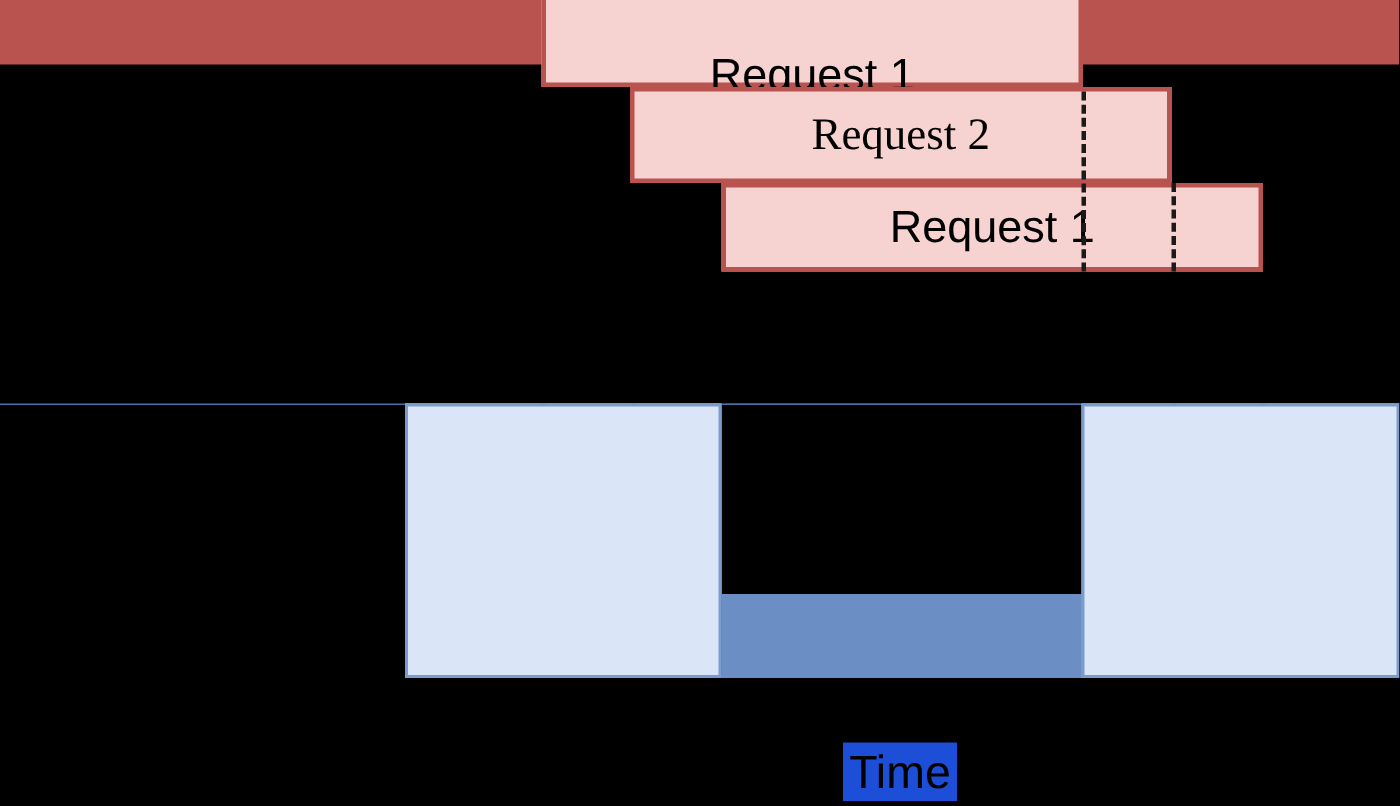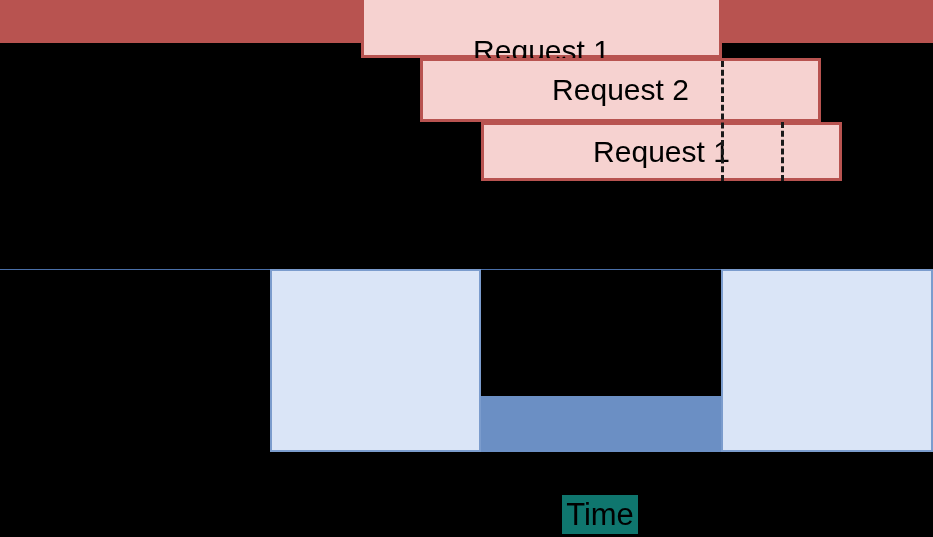--- a/index.html
+++ b/index.html
@@ -41,21 +41,21 @@
   .req-label {
     font-size: 30px;
     line-height: 1;
     color: #000000;
     white-space: nowrap;
     letter-spacing: 0px;
   }
 
   #req1 { left: 361px; top: -8px;  width: 361px; height: 66px; }
   #req1 .req-label { position: relative; top: 4px; margin-top: 44px; }
-  #req2 { left: 420px; top: 58px;  width: 401px; height: 64px; }
+  #req2 { left: 420px; top: 58px;  width: 361px; height: 64px; font-family: Liberation Serif, serif; }
   #req3 { left: 481px; top: 122px; width: 361px; height: 59px; }
 
   
   .dashed-line {
     position: absolute;
     width: 0;
     border-left: 3px dashed #1a1a1a;
   }
   #dash-a { left: 721px; top: 61px;  height: 120px; }
   #dash-b { left: 781px; top: 122px; height: 59px; }
@@ -97,21 +97,21 @@
   #bar2-edge-top { left: 481px; top: 269px; width: 240px; height: 1px; background: #4a6fa8; }
   #bar3 { left: 721px; top: 269px; width: 212px; height: 183px; }
 
   
   #time-label {
     position: absolute;
     left: 562px;
     top: 495px;
     width: 76px;
     height: 39px;
-    background: #0f766e;
+    background: #1d4ed8;
     color: #000000;
     font-size: 31px;
     line-height: 39px;
     text-align: center;
     white-space: nowrap;
   }
 </style>
 </head>
 <body>
 

